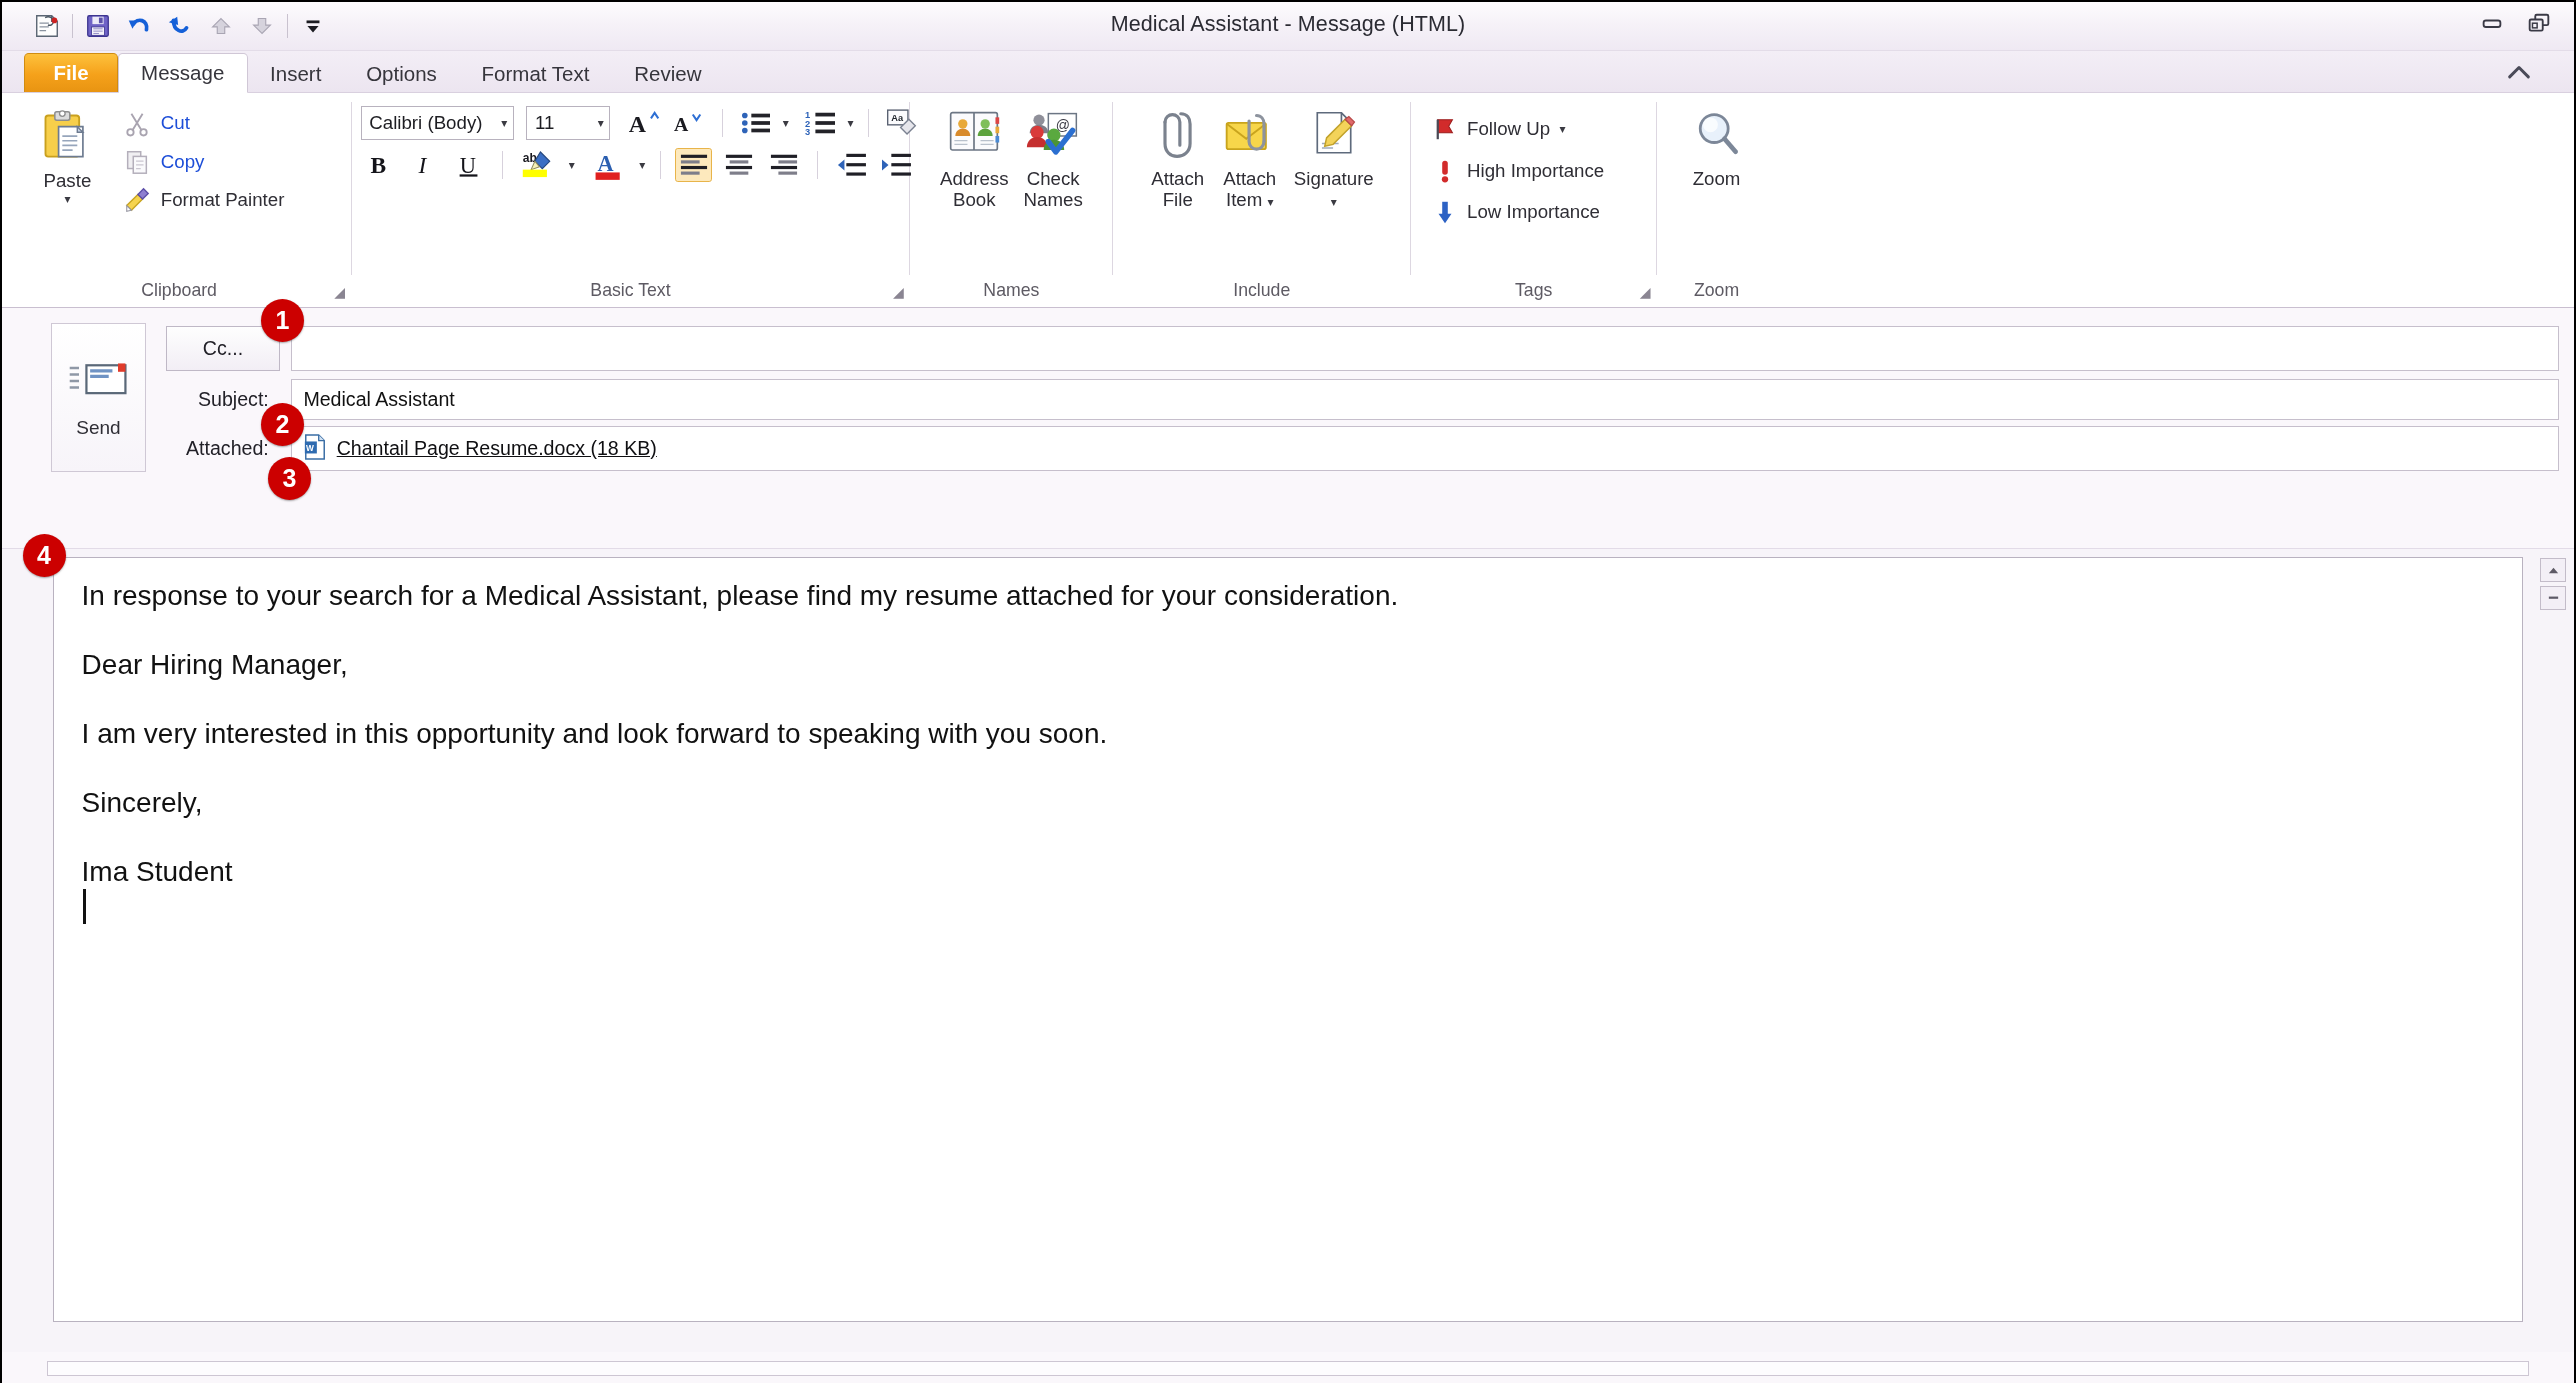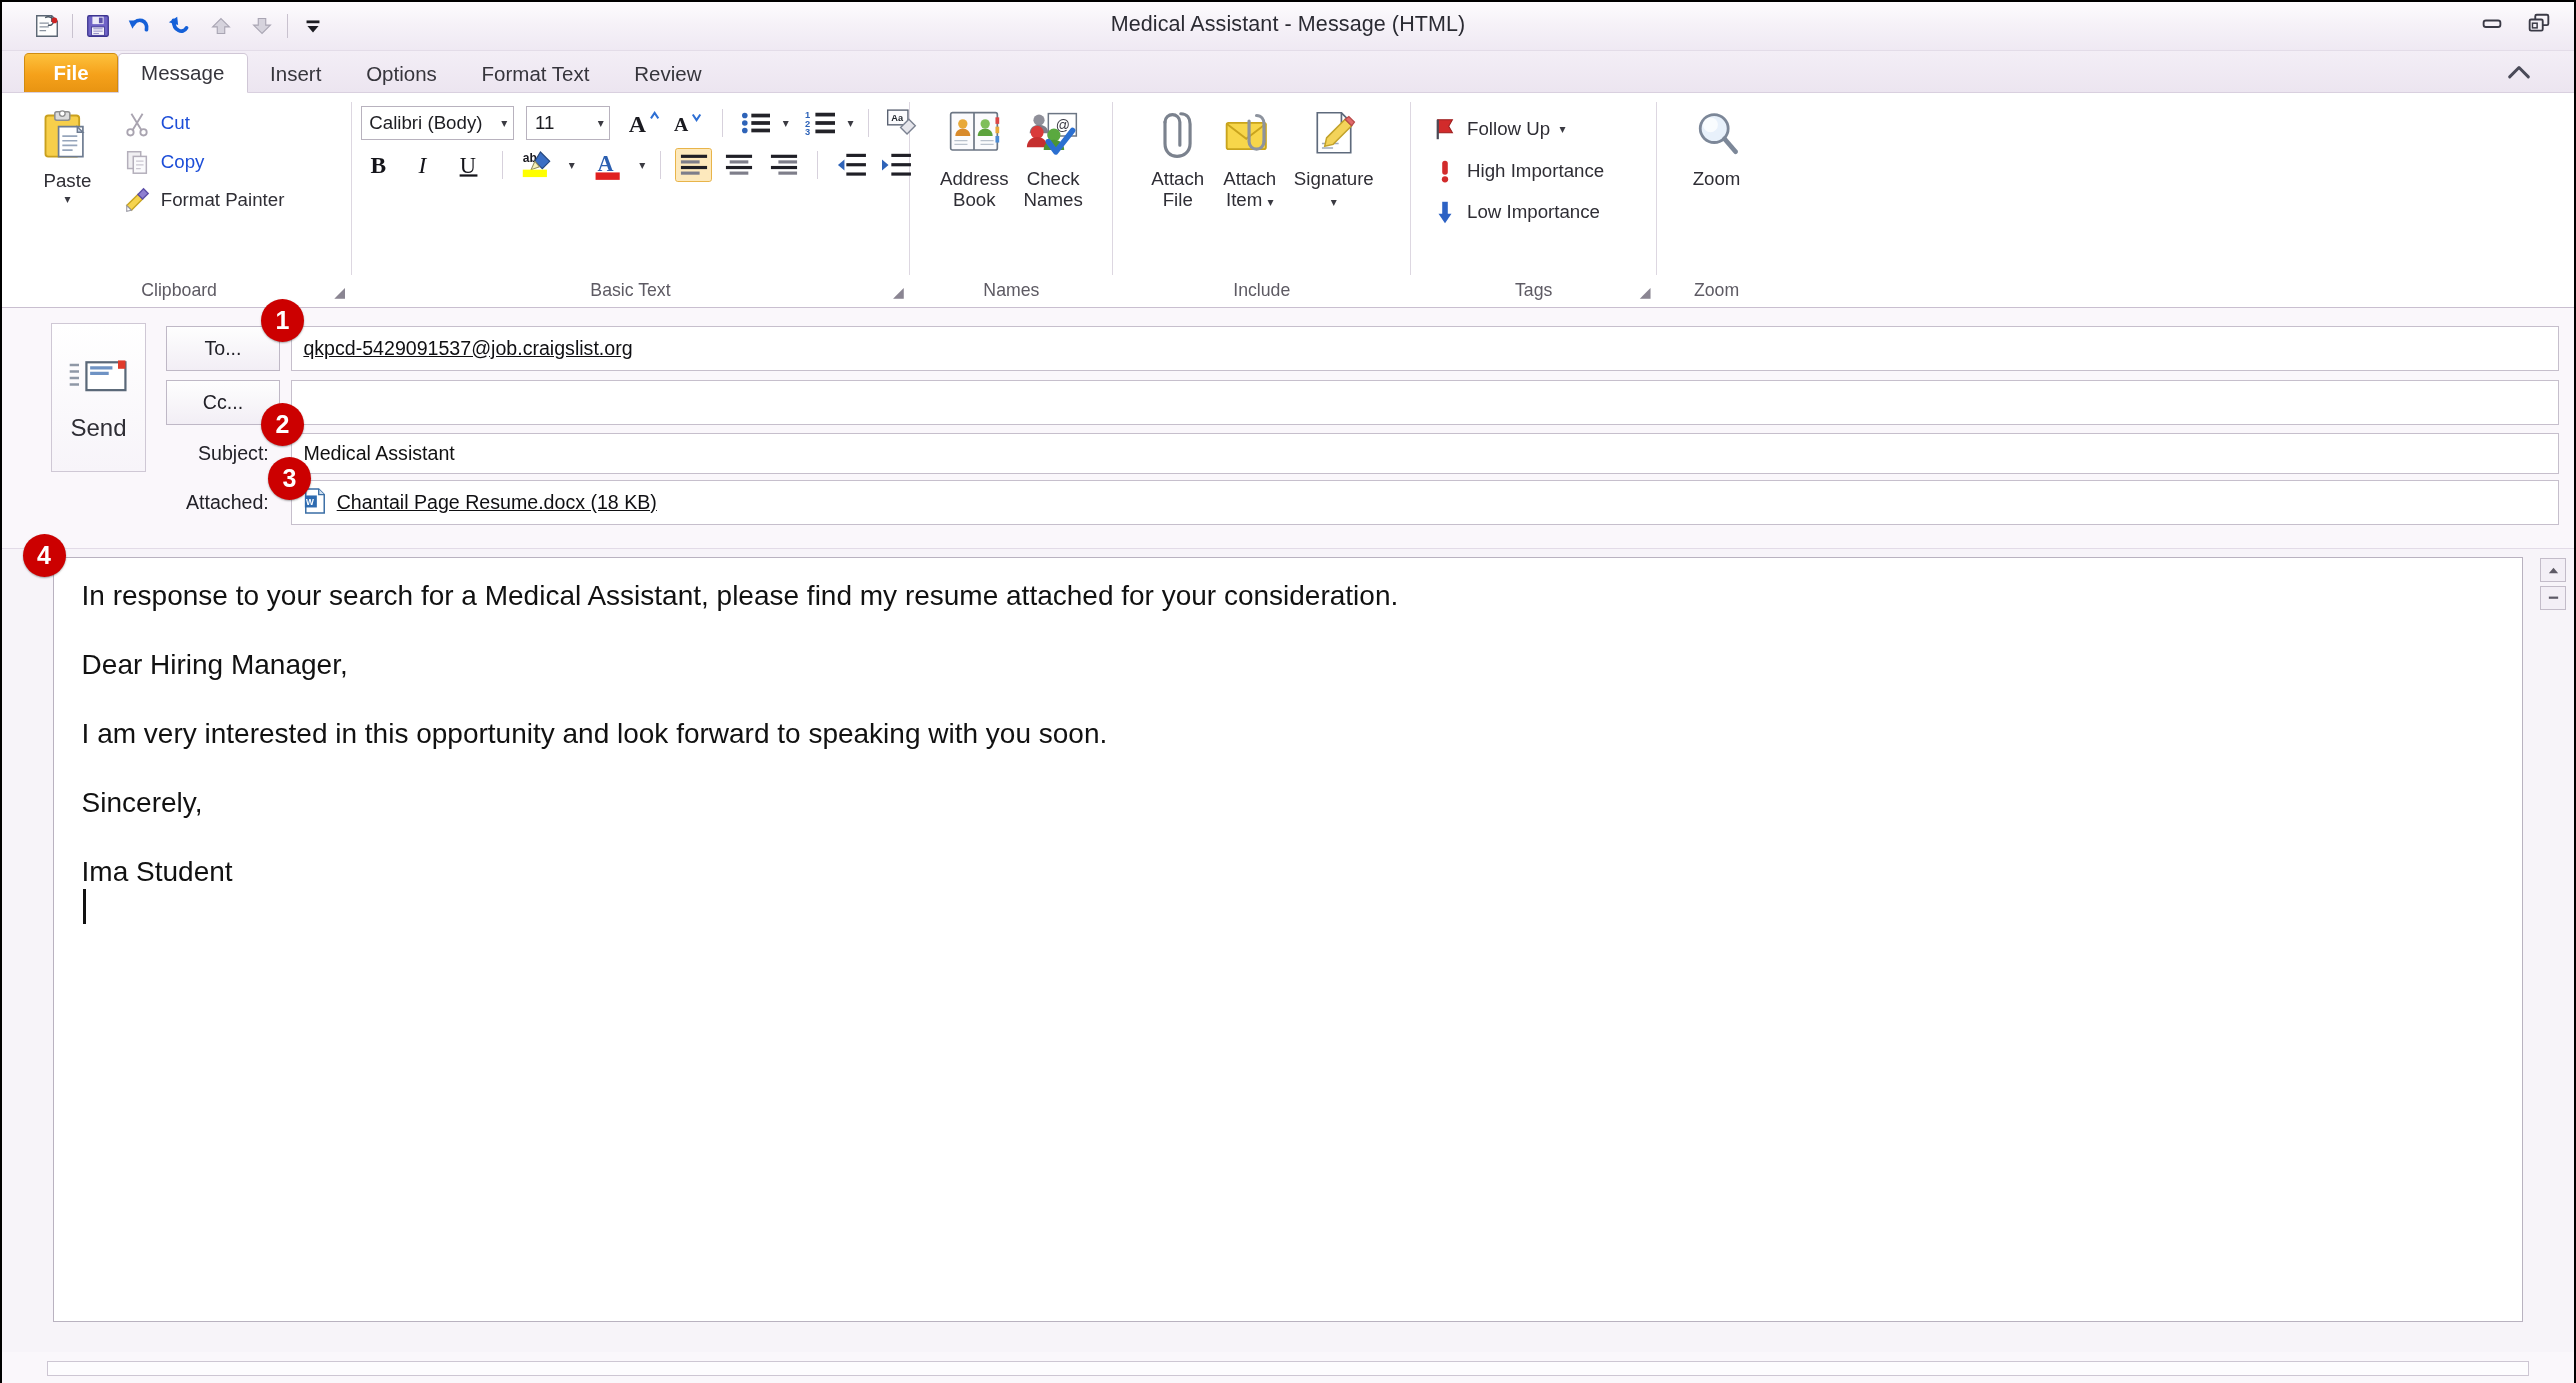--- a/index.html
+++ b/index.html
@@ -94,21 +94,21 @@
   .headerpane{
     position:relative; background:#faf7fb; padding:13px 0 0 0; height:241px;
     border-bottom:0.9px solid #e2dbe7;
   }
   .sendbtn{
     position:absolute; left:49px; top:15px; width:95px; height:149px;
     border:0.9px solid #cfc8d5; background:linear-gradient(to bottom,#ffffff,#f7f4f9);
     display:flex; flex-direction:column; align-items:center; justify-content:center;
     cursor:pointer;
   }
-  .sendbtn .lbl{ font-size:24px; color:#2f2e35; margin-top:9.3px;}
+  .sendbtn .lbl{ font-size:19px; color:#2f2e35; margin-top:9.3px;}
   .fieldrow{ position:relative; height:54px; margin-left:164px; display:flex; align-items:center; }
   .fieldbtn{
     width:114px; height:45px; border:0.9px solid #bfb8c6;
     background:linear-gradient(to bottom,#fefefe,#f2eef5);
     display:flex; align-items:center; justify-content:center;
     font-size:19.6px; color:#222128; cursor:pointer;
   }
   .fieldlabel{ width:114px; font-size:19.6px; color:#222128; text-align:right; padding-right:11.2px;}
   .fieldinput{
     flex:1; height:45px; border:0.9px solid #c6bfcc; background:#fff; margin-left:11.2px;
@@ -581,26 +581,20 @@
     <div class="sendbtn">
       <svg width="65" height="52" viewBox="0 0 70 56">
         <rect x="22" y="10" width="42" height="30" fill="#fff" stroke="#5a6878" stroke-width="2.4"></rect>
         <path d="M26 16 h24M26 22 h20" stroke="#6f93c4" stroke-width="3.4"></path>
         <rect x="56" y="8" width="8" height="9" fill="#e03b2b"></rect>
         <path d="M4 13h10M4 20h10M4 27h10M4 34h10" stroke="#8f98a6" stroke-width="2.6"></path>
       </svg>
       <span class="lbl">Send</span>
     </div>
 
-    <div class="fieldrow">
-      <div class="fieldbtn">To...</div>
-      <div class="fieldinput">
-        <span class="addr">qkpcd-5429091537@job.craigslist.org</span>
-      </div>
-    </div>
 
     <div class="fieldrow">
       <div class="fieldbtn">Cc...</div>
       <div class="fieldinput"></div>
     </div>
 
     <div class="fieldrow" style="height:49px;">
       <div class="fieldlabel">Subject:</div>
       <div class="fieldinput" style="height:41px;">Medical Assistant</div>
     </div>

